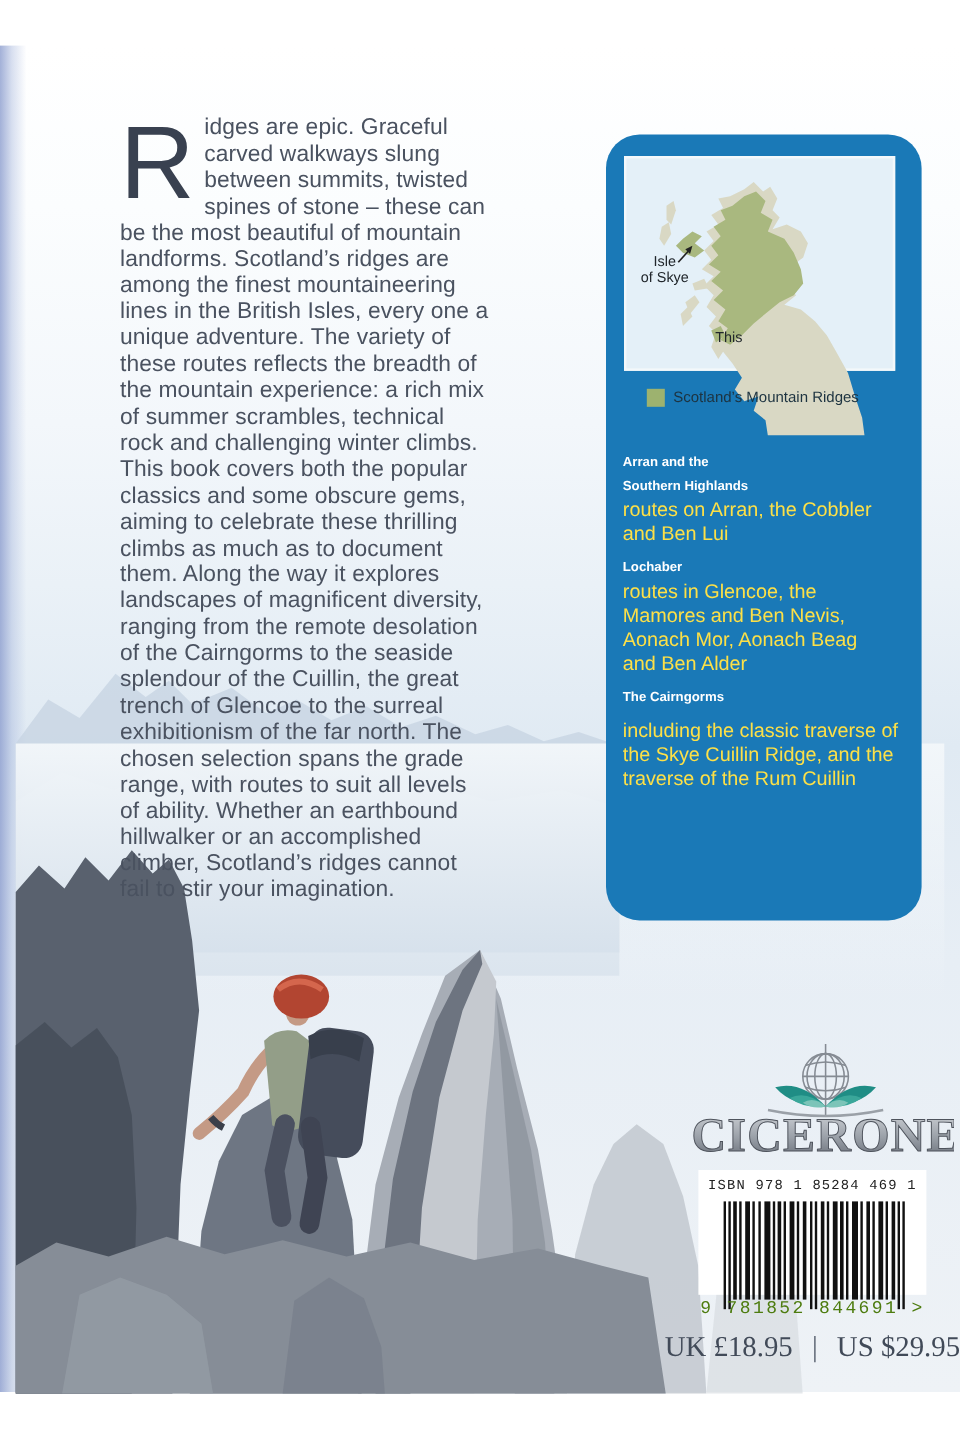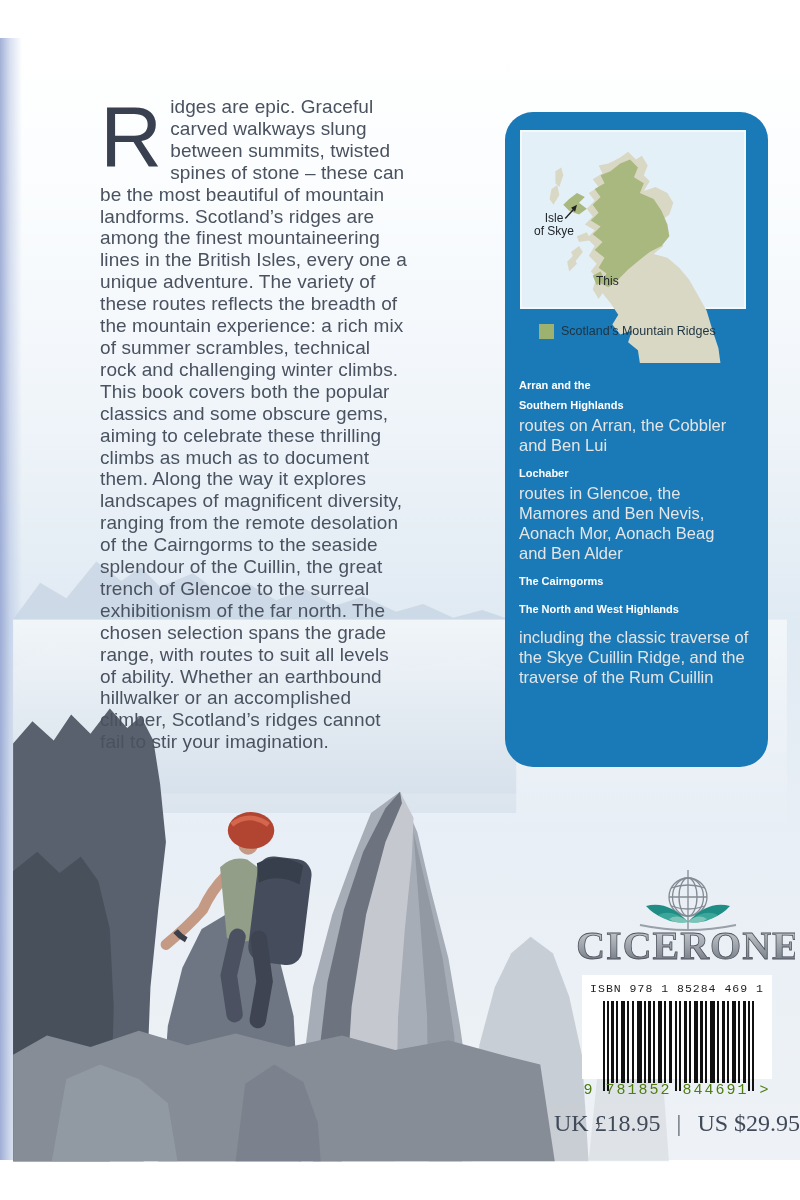--- a/index.html
+++ b/index.html
@@ -21,21 +21,21 @@
          background:#1a79b7;border-radius:28px;box-sizing:border-box;}
   #map-box{position:absolute;left:15px;top:18px;width:226px;height:179px;
          background:#e4f0f8;border:2px solid #f3f8fb;box-sizing:border-box;}
   .map-label{position:absolute;color:#20262b;font-size:12px;line-height:13px;text-align:center;}
   #map-legend{position:absolute;left:17px;top:192px;display:flex;align-items:flex-start;gap:7px;}
   #legend-swatch{width:15px;height:15px;background:#9db26f;}
   #legend-text{color:#1d3340;font-size:12.5px;}
   #panel-sections{position:absolute;left:14px;top:263px;width:238px;}
   .panel-section{margin-bottom:8px;}
   .panel-heading{color:#ffffff;font-weight:bold;font-size:11px;line-height:20px;white-space:pre-line;}
-  .panel-body{color:#e5e5e5;font-size:16.5px;line-height:20px;white-space:pre-line;}
+  .panel-body{color:#fde047;font-size:16.5px;line-height:20px;white-space:pre-line;}
   
   #logo{position:absolute;left:575px;top:860px;width:220px;height:110px;}
   
   #barcode-patch{position:absolute;left:582px;top:975px;width:190px;height:104px;background:#ffffff;}
   #isbn-label{margin-top:7px;text-align:center;font-family:"Liberation Mono","DejaVu Sans Mono",monospace;
          font-size:11.5px;letter-spacing:1px;color:#222222;white-space:nowrap;}
   #bars{position:absolute;left:0;top:26px;}
   #barcode-digits{position:absolute;left:0;top:107px;width:190px;text-align:center;
          font-family:"Liberation Mono","DejaVu Sans Mono",monospace;font-size:15px;letter-spacing:2px;
          color:#4d7c0f;white-space:nowrap;}
@@ -155,21 +155,20 @@
         <div class="panel-body">routes in Glencoe, the
 Mamores and Ben Nevis,
 Aonach Mor, Aonach Beag
 and Ben Alder</div>
       </div>
       <div class="panel-section">
         <div class="panel-heading">The Cairngorms</div>
         <div class="panel-body"></div>
       </div>
       <div class="panel-section">
-        <div class="panel-heading">The North and West Highlands</div>
       </div>
       <div class="panel-section">
         <div class="panel-body">including the classic traverse of
 the Skye Cuillin Ridge, and the
  traverse of the Rum Cuillin</div>
       </div>
     </div>
   </div>
 
   <svg id="logo" width="220" height="110" viewBox="575 860 220 110">

